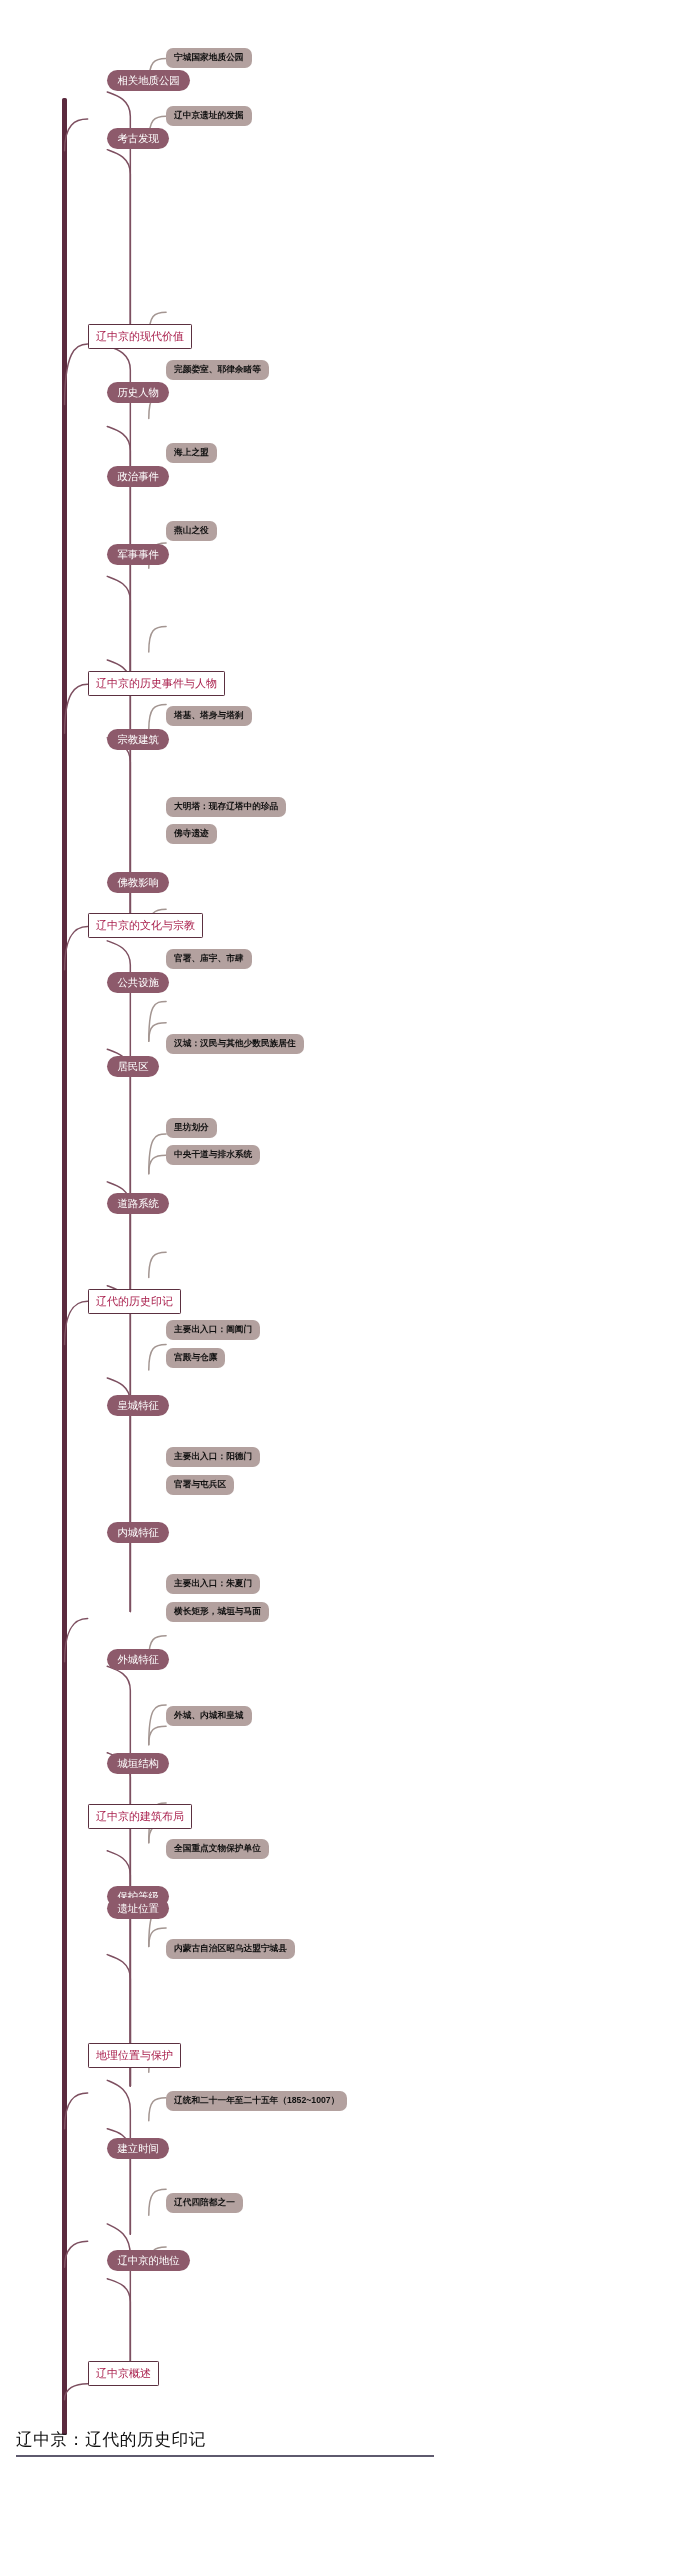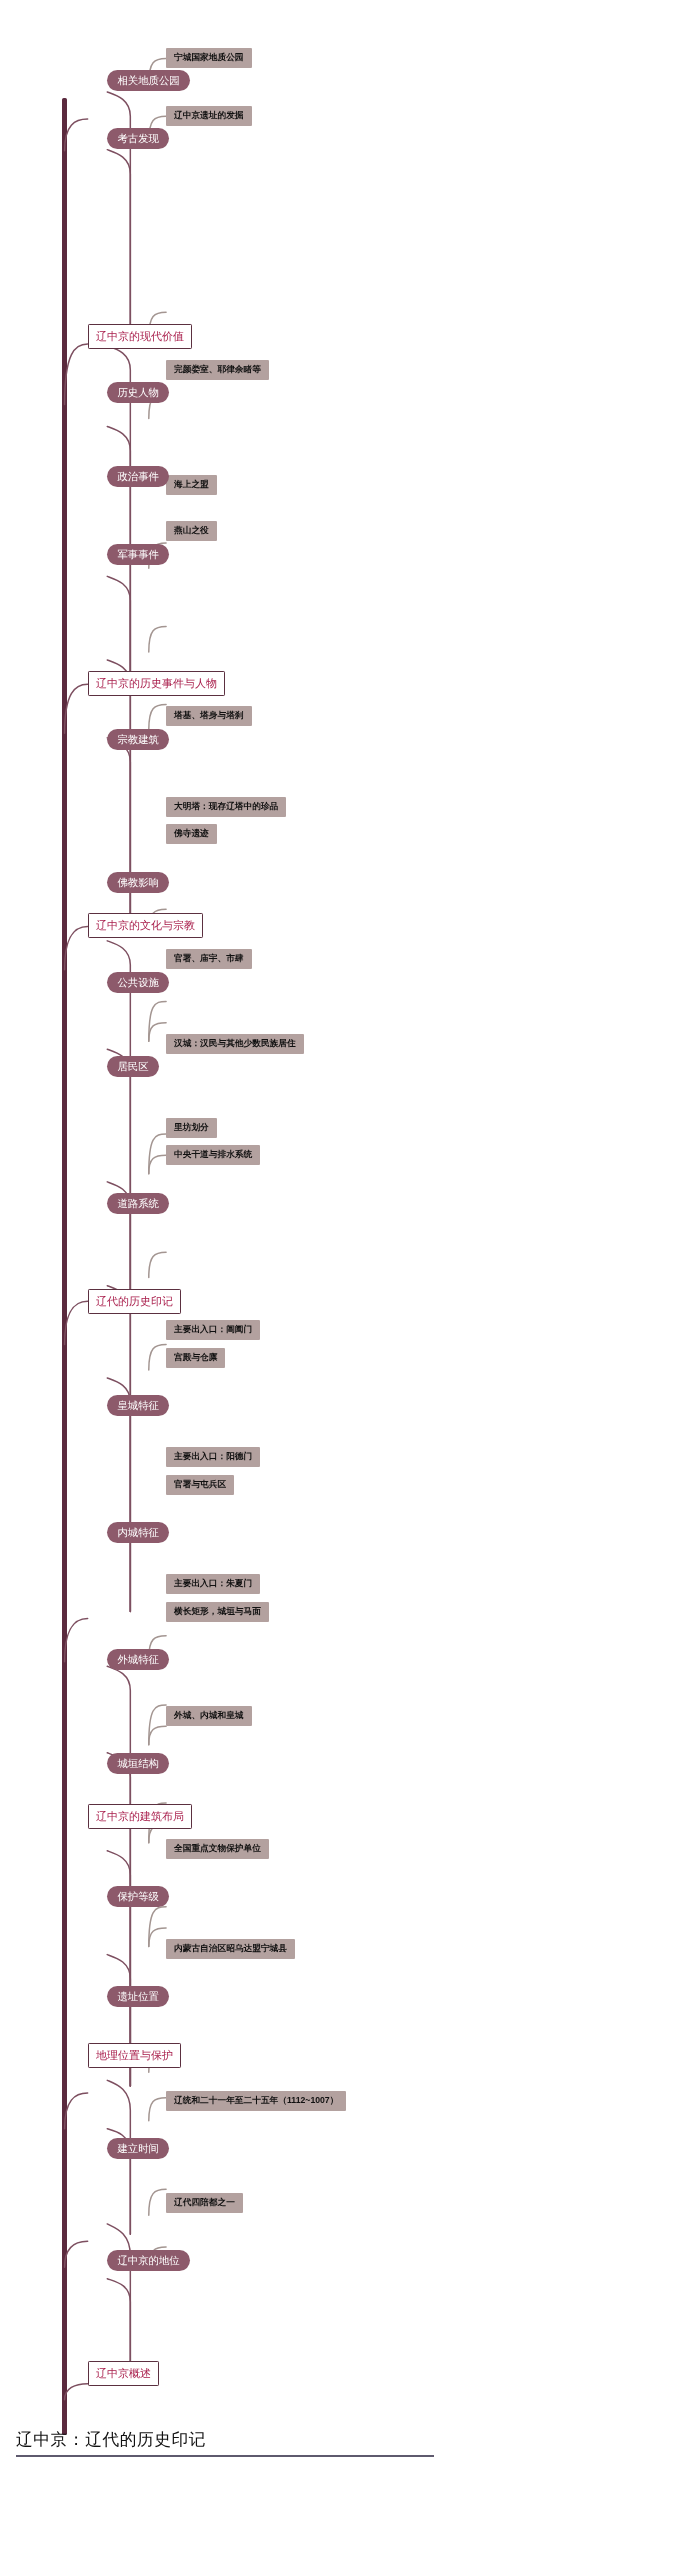--- a/index.html
+++ b/index.html
@@ -36,21 +36,21 @@
     padding:0 10.4px;
     border-radius:10.4px;
   }
   
   .lvl3{
     background:#b3a19f;
     color:#111111;
     font-size:8.7px;
     height:19.6px;
     padding:0 8px;
-    border-radius:1px;
+    border-radius:7px;
     font-weight:600;
   }
 
   
   .title-wrap{position:absolute; left:16px; top:2428px; width:439px;}
   .title-text{
     font-size:16.7px; color:#111111; font-weight:400;
     letter-spacing:0.6px; white-space:nowrap; padding-bottom:3.5px;
   }
   .title-rule{height:2.9px; background:#5e5a6e; width:418px;}
@@ -190,21 +190,21 @@
     </div>
 
   <div class="node lvl3" style="left:166px; top:360px;">
       <span>完颜娄室、耶律余睹等</span>
     </div>
 
   <div class="node lvl2" style="left:107px; top:382px;">
       <span>历史人物</span>
     </div>
 
-  <div class="node lvl3" style="left:166px; top:443px;margin-top:32px;">
+  <div class="node lvl3" style="left:166px; top:443px;">
       <span>海上之盟</span>
     </div>
 
   <div class="node lvl2" style="left:107px; top:466px;">
       <span>政治事件</span>
     </div>
 
   <div class="node lvl3" style="left:166px; top:521px;">
       <span>燕山之役</span>
     </div>
@@ -326,30 +326,30 @@
     </div>
 
   <div class="node lvl2" style="left:107px; top:1886px;">
       <span>保护等级</span>
     </div>
 
   <div class="node lvl3" style="left:166px; top:1939px;">
       <span>内蒙古自治区昭乌达盟宁城县</span>
     </div>
 
-  <div class="node lvl2" style="left:107px; top:1986px;">
+  <div class="node lvl2" style="left:107px; top:1898px;">
       <span>遗址位置</span>
     </div>
 
   <div class="node lvl1" style="left:88px; top:2043px;">
       <span>地理位置与保护</span>
     </div>
 
   <div class="node lvl3" style="left:166px; top:2091px;">
-      <span>辽统和二十一年至二十五年（1112~1007）</span>
+      <span>辽统和二十一年至二十五年（1852~1007）</span>
     </div>
 
   <div class="node lvl2" style="left:107px; top:2138px;">
       <span>建立时间</span>
     </div>
 
   <div class="node lvl3" style="left:166px; top:2193px;">
       <span>辽代四陪都之一</span>
     </div>
 

